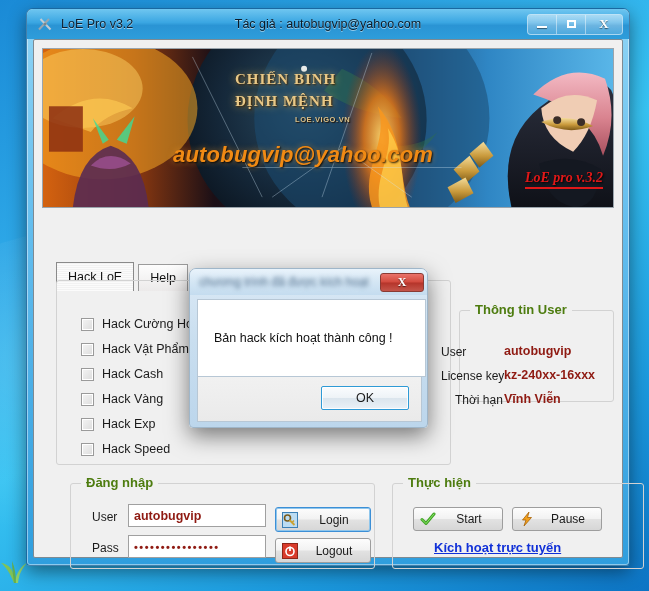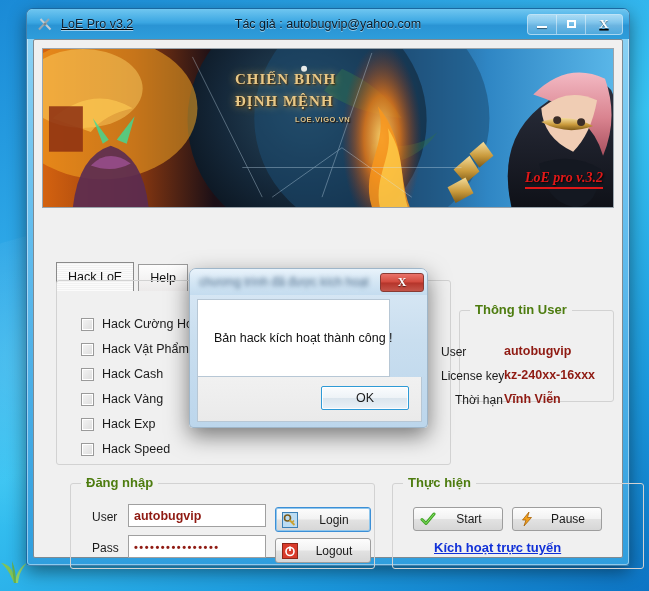--- a/index.html
+++ b/index.html
@@ -37,21 +37,20 @@
     box-shadow: 0 6px 18px rgba(0,0,0,0.45), 0 0 0 1px rgba(255,255,255,0.45) inset;
     border: 1px solid rgba(10,60,110,0.55);
   }
   .titlebar {
     height: 30px;
     position: relative;
     display: flex; align-items: center;
     padding: 0 6px 0 10px;
     background: linear-gradient(180deg, #6fc6f0 0%, #3aa6e2 45%, #2a94d4 55%, #2e9ddb 100%);
     border-radius: 6px 6px 0 0;
-    text-decoration: underline;
   }
   .title-icon {
     width: 17px; height: 17px; margin-right: 7px;
     display: inline-block; position: relative; flex: 0 0 auto;
   }
   .title-text {
     font-size: 12.5px; color: #10202e;
     text-shadow: 0 1px 0 rgba(255,255,255,0.55);
     white-space: nowrap;
   }
@@ -306,21 +305,21 @@
     display: flex; align-items: center; justify-content: center;
     border: 1px solid #8a3b34; border-radius: 3px;
     background: linear-gradient(180deg,#e9736a 0%,#d24a3e 48%,#b5342a 52%,#c4554a 100%);
     color: #fff; font-size: 12px; font-weight: bold;
     font-family: "Liberation Serif", serif;
     text-shadow: 0 1px 1px rgba(0,0,0,.6);
     cursor: default;
   }
   .dlg-body {
     position: absolute; left: 7px; top: 30px;
-    width: 193px; height: 78px;
+    width: 229px; height: 78px;
     background: #ffffff;
     border: 1px solid #b7c7d5;
     display: flex; align-items: center;
   }
   .dlg-msg {
     padding-left: 16px;
     font-size: 12.5px; color: #111;
     white-space: nowrap;
   }
   .dlg-footer {
@@ -453,20 +452,21 @@
           <path d="M150 8 L220 150"></path>
             <path d="M280 150 L330 4"></path>
           <path d="M200 120 L420 120"></path>
             <path d="M230 150 L300 100 L370 150"></path>
         </g>
         <circle cx="262" cy="20" r="3" fill="#ffffff" opacity=".9"></circle>
       </svg>
       <div class="banner-logo1">CHIẾN BINH</div>
       <div class="banner-logo2">ĐỊNH MỆNH</div>
       <div class="banner-logo3">LOE.VIGO.VN</div>
+      <div class="banner-email">autobugvip@yahoo.com</div>
       <div class="banner-version">LoE pro v.3.2</div>
     </div>
 
     <div class="tabstrip">
       <div class="tab active">Hack LoE</div>
       <div class="tab">Help</div>
     </div>
 
     <div class="groupbox" id="options-group"></div>
     <div class="section-heading" style="left:178px; top:252px;">Tùy Chọn</div>

